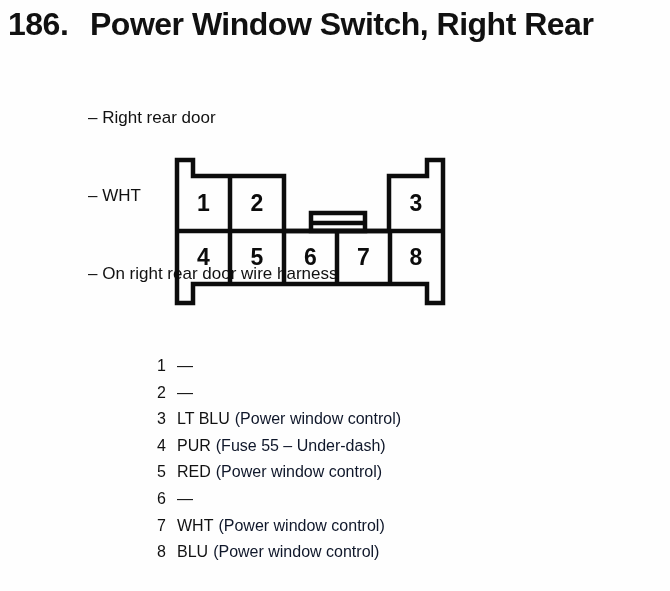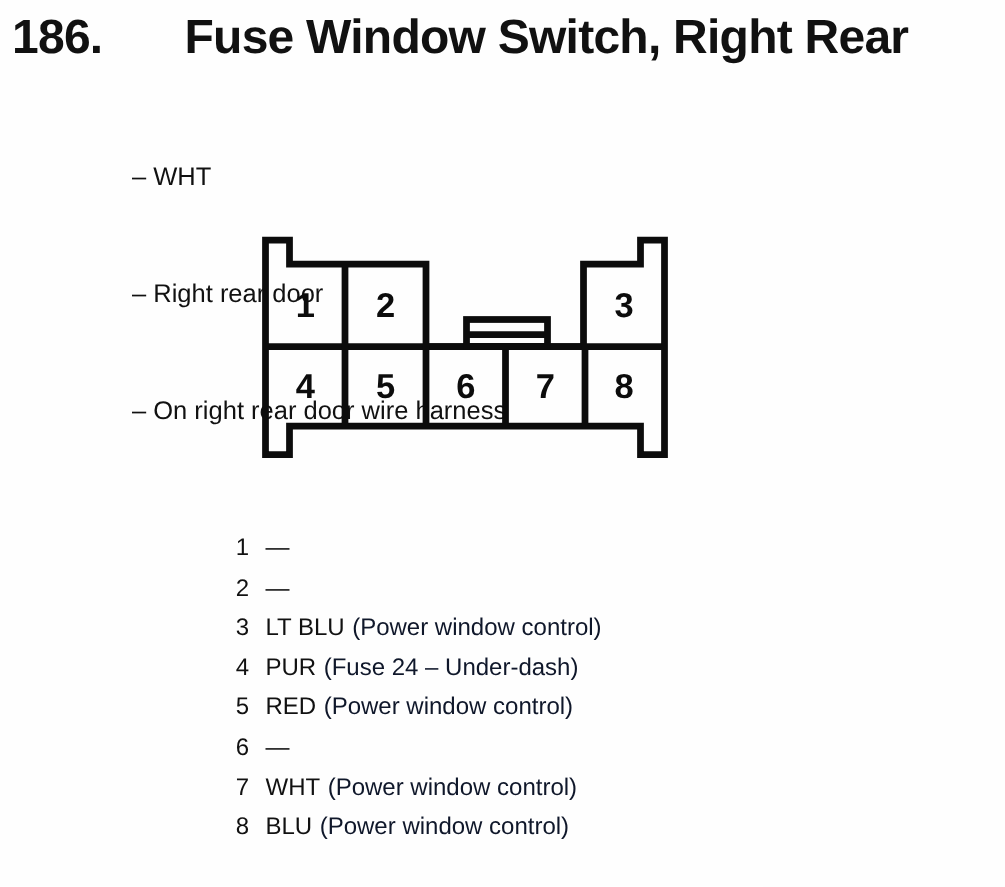--- a/index.html
+++ b/index.html
@@ -20,21 +20,20 @@
   .title-row {
     position: absolute;
     left: 8px;
     top: 6px;
     display: flex;
     align-items: baseline;
     font-weight: bold;
     font-size: 32px;
     letter-spacing: -0.5px;
     white-space: nowrap;
-    gap: 33px;
   }
   .title-number { width: 82px; }
   .bullets {
     position: absolute;
     left: 88px;
     top: 53px;
     font-size: 17px;
     line-height: 26px;
     white-space: pre;
   }
@@ -77,26 +76,26 @@
   .pin-wire { color: #111111; }
   .pin-note { color: #0f172a; margin-left: 5px; }
 </style>
 </head>
 <body>
 
 <div class="page">
 
   <div class="title-row">
     <span class="title-number">186.</span>
-    <span class="title-text">Fuse Window Switch, Right Rear</span>
+    <span class="title-text">Power Window Switch, Right Rear</span>
   </div>
 
   <div class="bullets">
+    <div>– Right rear door</div>
     <div>– WHT</div>
-    <div>– Right rear door</div>
     <div>– On right rear door wire harness</div>
   </div>
 
   <svg class="connector" width="280" height="160" viewBox="0 0 280 160">
 
     <path d="M 7,10 H 23 V 26 H 114 V 81 H 219 V 26 H 257 V 10 H 273 V 153 H 257 V 134 H 23 V 153 H 7 Z"></path>
 
     <line x1="7" y1="81" x2="273" y2="81"></line>
 
     <line x1="60" y1="26" x2="60" y2="81"></line>
@@ -132,21 +131,21 @@
       <span class="pin-note"></span>
     </div>
     <div class="pin-row">
       <span class="pin-num">3</span>
       <span class="pin-wire">LT BLU</span>
       <span class="pin-note">(Power window control)</span>
     </div>
     <div class="pin-row">
       <span class="pin-num">4</span>
       <span class="pin-wire">PUR</span>
-      <span class="pin-note">(Fuse 24 – Under-dash)</span>
+      <span class="pin-note">(Fuse 55 – Under-dash)</span>
     </div>
     <div class="pin-row">
       <span class="pin-num">5</span>
       <span class="pin-wire">RED</span>
       <span class="pin-note">(Power window control)</span>
     </div>
     <div class="pin-row">
       <span class="pin-num">6</span>
       <span class="pin-wire">—</span>
       <span class="pin-note"></span>

